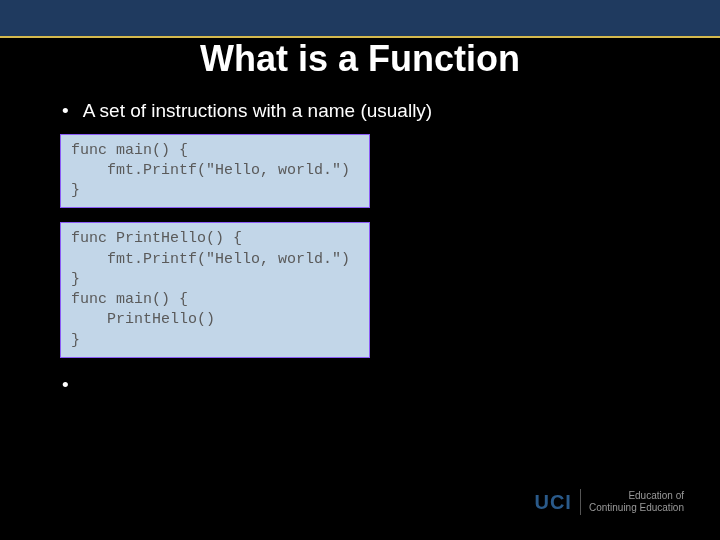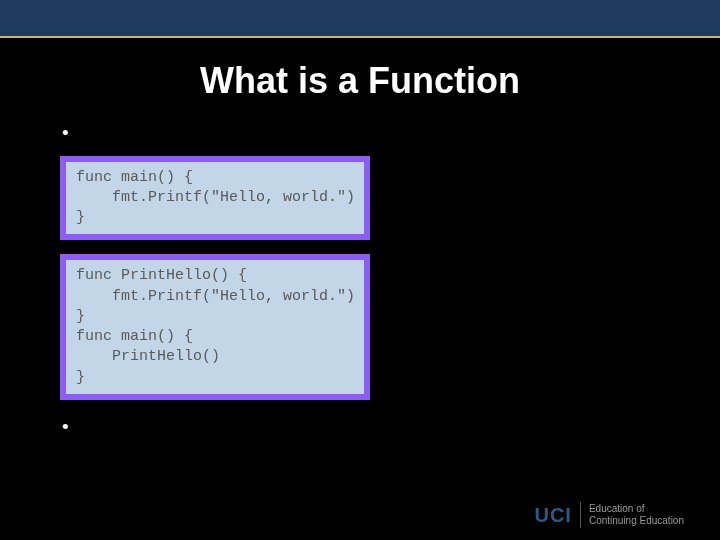--- a/index.html
+++ b/index.html
@@ -15,21 +15,20 @@
   .top-bar {
     width: 100%;
     height: 38px;
     background: #1f3a5f;
     border-bottom: 2px solid #d4b94e;
   }
   .title {
     font-size: 36px;
     font-weight: bold;
     text-align: center;
-    margin-top: 22px;
     margin-bottom: 18px;
   }
   .content {
     padding: 0 50px 0 60px;
   }
   .bullet {
     display: flex;
     font-size: 19px;
     line-height: 1.35;
     margin-bottom: 6px;
@@ -41,29 +40,30 @@
   .code-block {
     background: #c2d6e8;
     color: #5a5a5a;
     font-family: "Consolas", "Courier New", monospace;
     font-size: 15px;
     padding: 6px 10px;
     margin: 10px 0 14px 0;
     width: 310px;
     white-space: pre;
     line-height: 1.35;
-    border: 6px solid #8b5cf6;
+    border: 1px solid #8b5cf6;
   }
   .footer-logo {
     position: absolute;
-    bottom: 12px;
+    bottom: 25px;
     right: 36px;
     display: flex;
     align-items: center;
     gap: 8px;
+    text-align: right;
   }
   .uci {
     color: #2a5a8a;
     font-weight: bold;
     font-size: 20px;
     letter-spacing: 1px;
   }
   .divider {
     width: 1px;
     height: 26px;
@@ -78,20 +78,21 @@
 </head>
 <body>
 
 <div class="top-bar"></div>
 
 <h1 class="title">What is a Function</h1>
 
 <div class="content">
   <div class="bullet">
     <span class="dot">•</span>
+    <span>A set of instructions with a name (usually)</span>
   </div>
 
   <div class="code-block">func main() {
     fmt.Printf("Hello, world.")
 }</div>
 
   <div class="code-block">func PrintHello() {
     fmt.Printf("Hello, world.")
 }
 func main() {

